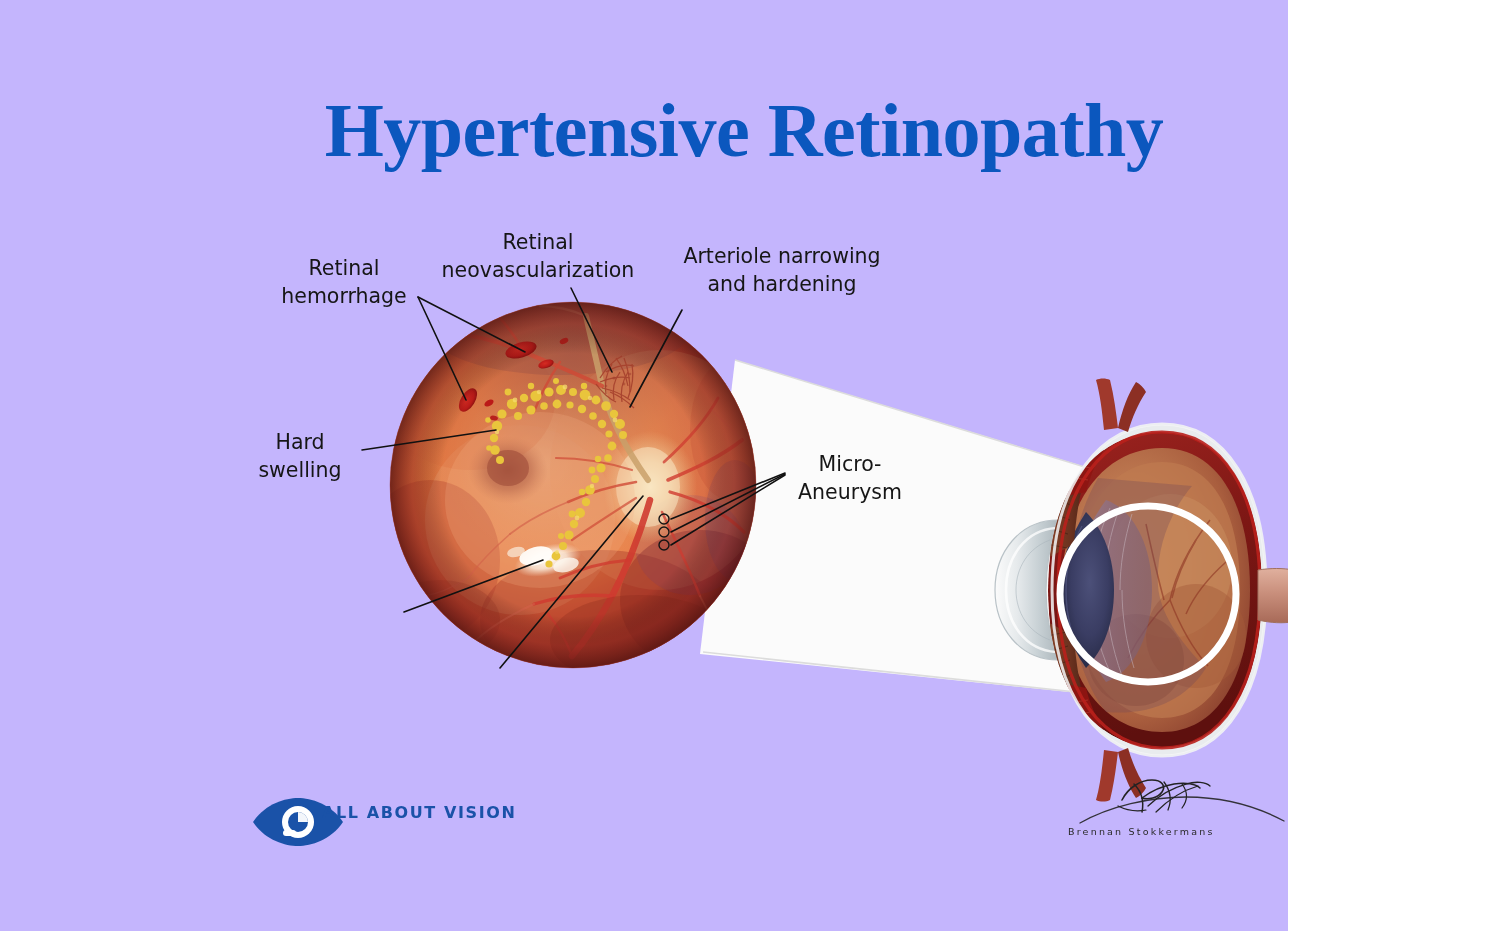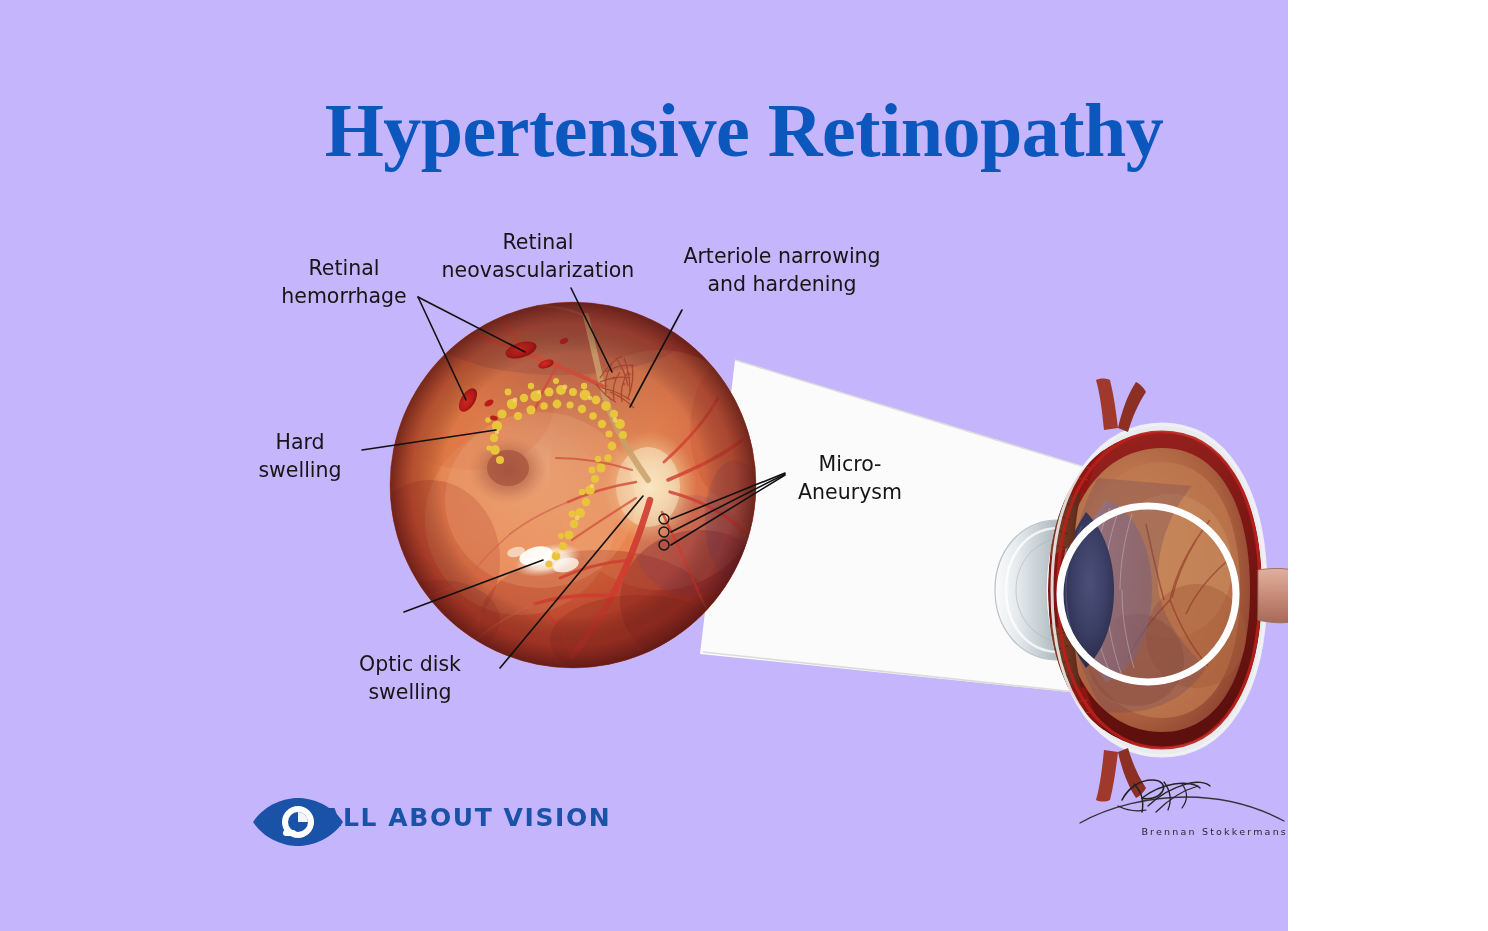--- a/index.html
+++ b/index.html
@@ -58,31 +58,31 @@
   #lbl-cotton-wool          { left: 220px; top: 580px; width: 190px; }
   #lbl-optic-disk           { left: 330px; top: 650px; width: 160px; }
   #lbl-micro-aneurysm       { left: 760px; top: 450px; width: 180px; }
 
   .logo-text {
     position: absolute;
     left: 322px;
     top: 803px;
     font-family: "DejaVu Sans", sans-serif;
     font-weight: bold;
-    font-size: 25px;
+    font-size: 16px;
     letter-spacing: 1.6px;
     color: #1A52A8;
     white-space: nowrap;
   }
   .sig-name {
     position: absolute;
     left: 1068px;
     top: 826px;
     width: 220px;
-    text-align: right;
+    text-align: left;
     font-family: "DejaVu Sans", sans-serif;
     font-size: 9.5px;
     letter-spacing: 2.2px;
     color: #2a2a2a;
     white-space: nowrap;
   }
 </style>
 </head>
 <body>
 
@@ -555,22 +555,20 @@
   <div class="lbl lbl-c" id="lbl-retinal-neovasc">Retinal
 neovascularization</div>
 
   <div class="lbl lbl-c" id="lbl-arteriole">Arteriole narrowing
 and hardening</div>
 
   <div class="lbl lbl-c" id="lbl-hard-exudates">Hard
 swelling</div>
 
 
-  <div class="lbl lbl-c" id="lbl-optic-disk">Optic disk
-swelling</div>
 
   <div class="lbl lbl-c" id="lbl-micro-aneurysm">Micro-
 Aneurysm</div>
 
   <div class="logo-text">ALL ABOUT VISION</div>
 
   <div class="sig-name">Brennan Stokkermans</div>
 
 </div>
 

